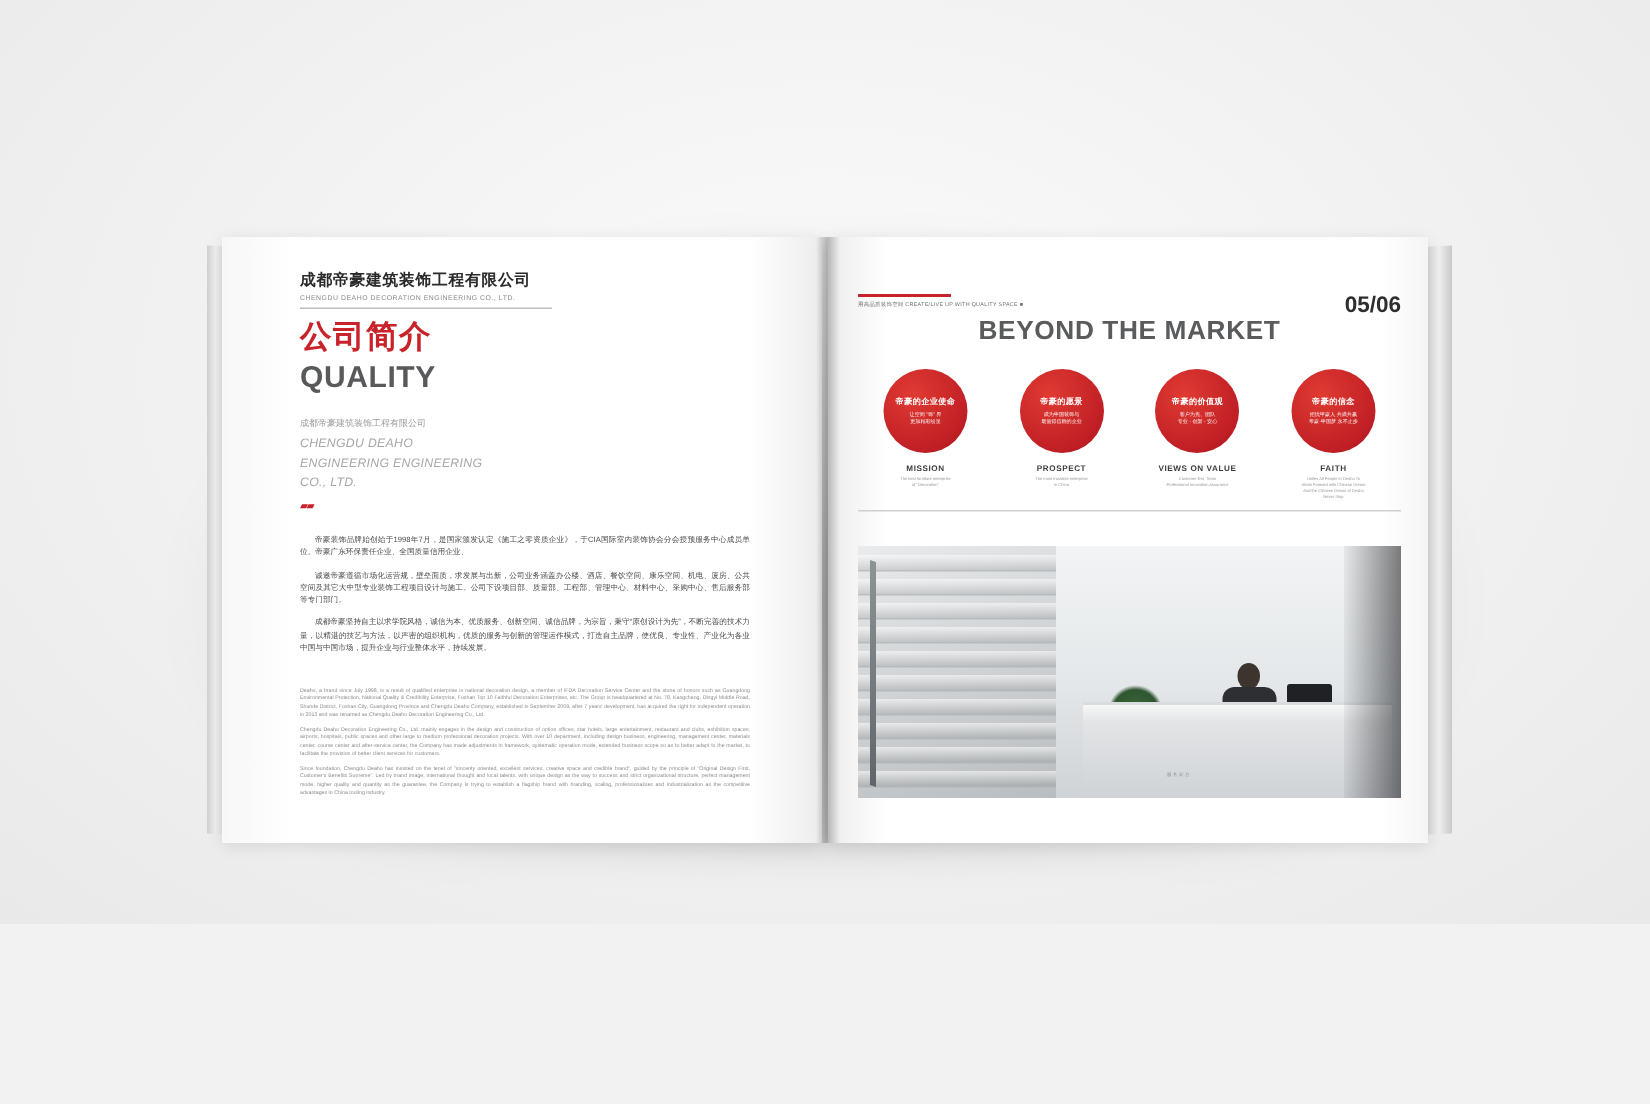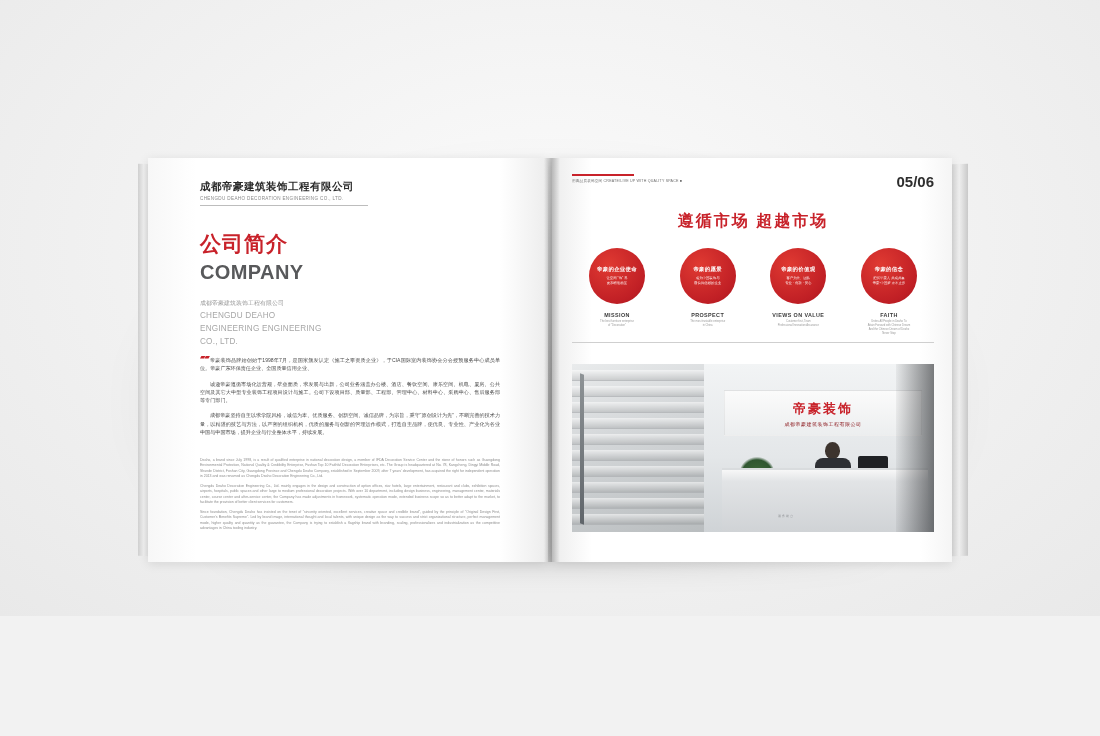--- a/index.html
+++ b/index.html
@@ -55,47 +55,47 @@
   .lp{position:absolute;left:52px;top:22px;width:300px;}
   .co-cn{
     font-size:10.5px;font-weight:bold;color:#2b2b2b;letter-spacing:.5px;
   }
   .co-en{
     font-size:4.6px;color:#8a8a8a;letter-spacing:.35px;margin-top:2px;
   }
   .rule{height:1px;background:#bdbdbd;margin:4px 0 0 0;width:168px;}
 
   .title-cn{
-    margin-top:24px;font-size:21px;font-weight:bold;color:#c8222a;letter-spacing:1px;
+    margin-top:4px;font-size:21px;font-weight:bold;color:#c8222a;letter-spacing:1px;
   }
   .title-en{
     margin-top:4px;font-size:20px;font-weight:bold;color:#58595b;line-height:1.05;letter-spacing:.4px;
   }
   .sub-cn{
     margin-top:16px;font-size:6px;color:#9a9a9a;line-height:1.5;
   }
   .sub-en{
-    margin-top:3px;font-size:8.2px;color:#a7a7a7;line-height:1.22;letter-spacing:.2px;
+    margin-top:3px;font-size:8.2px;color:#a7a7a7;line-height:1.22;letter-spacing:.2px;font-style:italic;
   }
   .redmark{margin-top:6px;color:#c8222a;font-size:7px;letter-spacing:-1px;}
 
   .body-cn{
     position:absolute;left:52px;top:198px;width:300px;
     font-size:5.1px;color:#4c4c4c;line-height:1.62;text-align:justify;
   }
   .body-cn p{margin:0 0 7px 0;text-indent:10px;}
   .body-en{
     position:absolute;left:52px;top:300px;width:300px;
     font-size:3.5px;color:#8d8d8d;line-height:1.5;text-align:justify;
   }
   .body-en p{margin:0 0 5px 0;}
 
   
   .rp{position:absolute;left:20px;top:16px;width:362px;}
-  .rp-head{display:flex;align-items:flex-start;justify-content:space-between;}
+  .rp-head{display:flex;align-items:flex-start;justify-content:space-between;margin-top:22px;}
   .rp-headline{width:250px;}
   .redline{width:62px;height:2px;background:#c8222a;margin-bottom:3px;}
   .tiny-cn{font-size:3.6px;color:#6d6d6d;letter-spacing:.2px;}
   .pageno{font-size:15px;font-weight:bold;color:#2e2e2e;letter-spacing:0px;line-height:1;}
 
   .slogan-cn{
     margin-top:22px;font-size:16px;font-weight:bold;color:#c8222a;letter-spacing:2px;text-align:center;
   }
   .slogan-en1,.slogan-en2{
     font-size:17.5px;font-weight:bold;color:#5a5b5d;letter-spacing:.4px;text-align:center;line-height:1.08;
@@ -194,21 +194,21 @@
     <div class="edge-left"></div>
     <div class="edge-right"></div>
 
     <div class="page left">
       <div class="lp">
         <div class="co-cn">成都帝豪建筑装饰工程有限公司</div>
         <div class="co-en">CHENGDU DEAHO DECORATION ENGINEERING CO., LTD.</div>
         <div class="rule"></div>
 
         <div class="title-cn">公司简介</div>
-        <div class="title-en">COMPANY</div>
+        <div class="title-en">QUALITY</div>
 
         <div class="sub-cn">成都帝豪建筑装饰工程有限公司</div>
         <div class="sub-en">CHENGDU DEAHO</div>
         <div class="sub-en">ENGINEERING ENGINEERING</div>
         <div class="sub-en">CO., LTD.</div>
         <div class="redmark">▰▰</div>
       </div>
 
       <div class="body-cn">
         <p>帝豪装饰品牌始创始于1998年7月，是国家颁发认定《施工之零资质企业》，于CIA国际室内装饰协会分会授预服务中心成员单位。帝豪广东环保责任企业、全国质量信用企业、</p>
@@ -227,21 +227,21 @@
       <div class="rp">
 
         <div class="rp-head">
           <div class="rp-headline">
             <div class="redline"></div>
             <div class="tiny-cn">用高品质装饰空间 CREATE/LIVE UP WITH QUALITY SPACE ■</div>
           </div>
           <div class="pageno">05/06</div>
         </div>
 
-        <div class="slogan-cn">遵循市场  超越市场</div>
+        <div class="slogan-en2">BEYOND THE MARKET</div>
 
         <div class="circles">
 
           <div class="cwrap">
             <div class="circle">
               <div class="c-t">帝豪的企业使命</div>
               <div class="c-b">
                 <span>让空间 "饰" 界</span>
                 <span>更加精彩纷呈</span>
               </div>
@@ -312,24 +312,20 @@
           <div class="step" style="top:54px"></div>
           <div class="step" style="top:70px"></div>
           <div class="step" style="top:86px"></div>
           <div class="step" style="top:102px"></div>
           <div class="step" style="top:118px"></div>
           <div class="step" style="top:134px"></div>
           <div class="step" style="top:150px"></div>
           <div class="ph-rail"></div>
         </div>
         <div class="ph-wall"></div>
-        <div class="ph-logoband">
-          <div class="ph-brand">帝豪装饰</div>
-          <div class="ph-company">成都帝豪建筑装饰工程有限公司</div>
-        </div>
         <div class="ph-plant"></div>
         <div class="ph-plant-pot"></div>
         <div class="ph-person-head"></div>
         <div class="ph-person-body"></div>
         <div class="ph-monitor"></div>
         <div class="ph-desk"></div>
         <div class="ph-footer-text">服务前台</div>
         <div class="ph-dark"></div>
       </div>
     </div>

